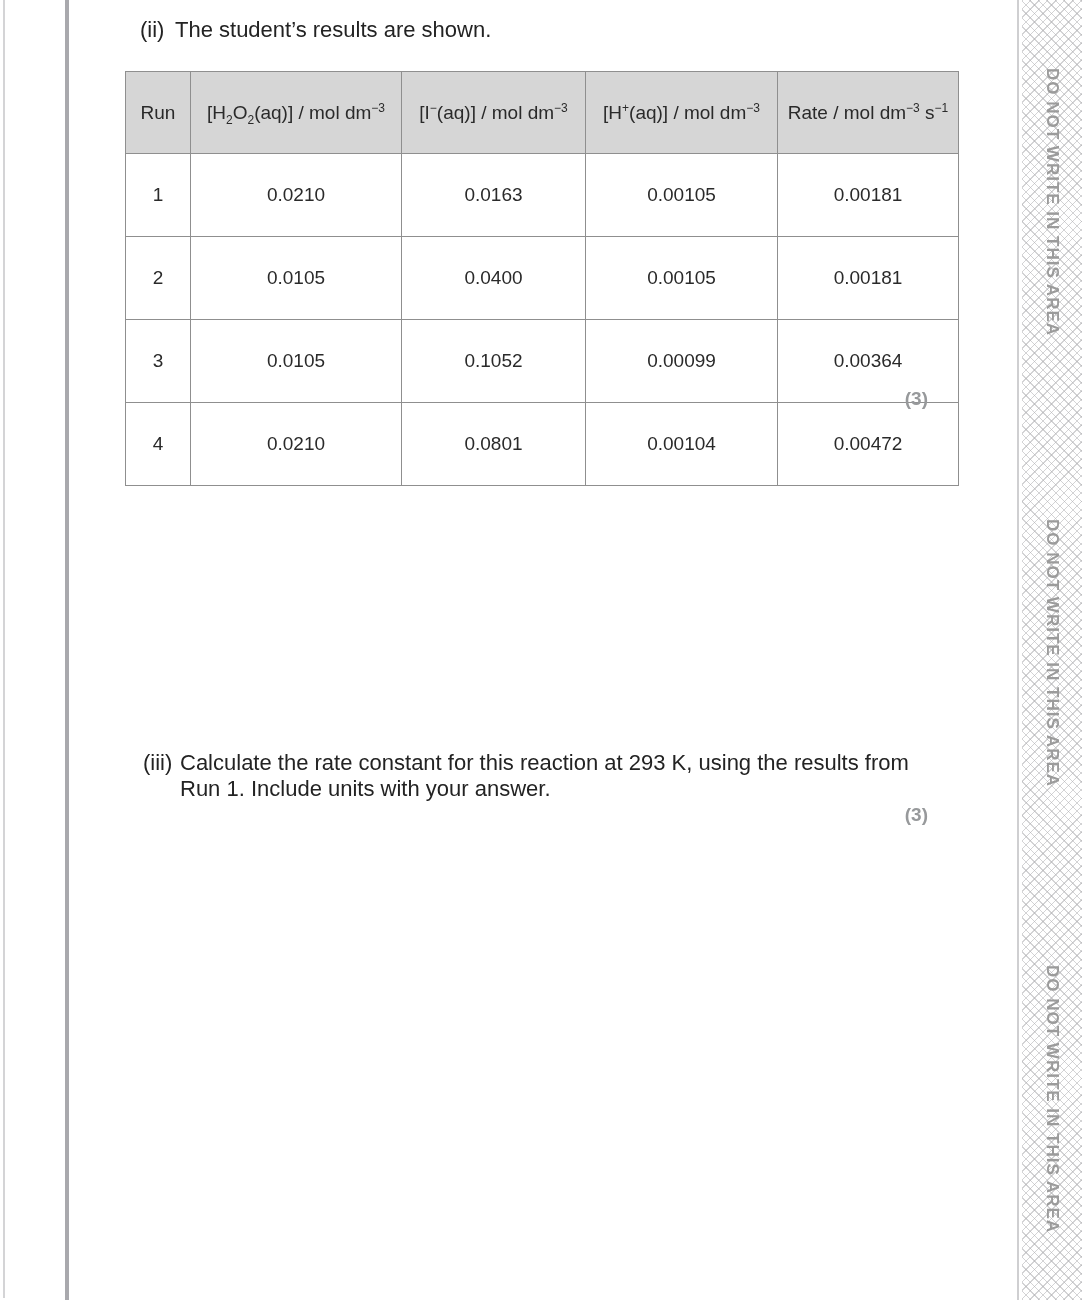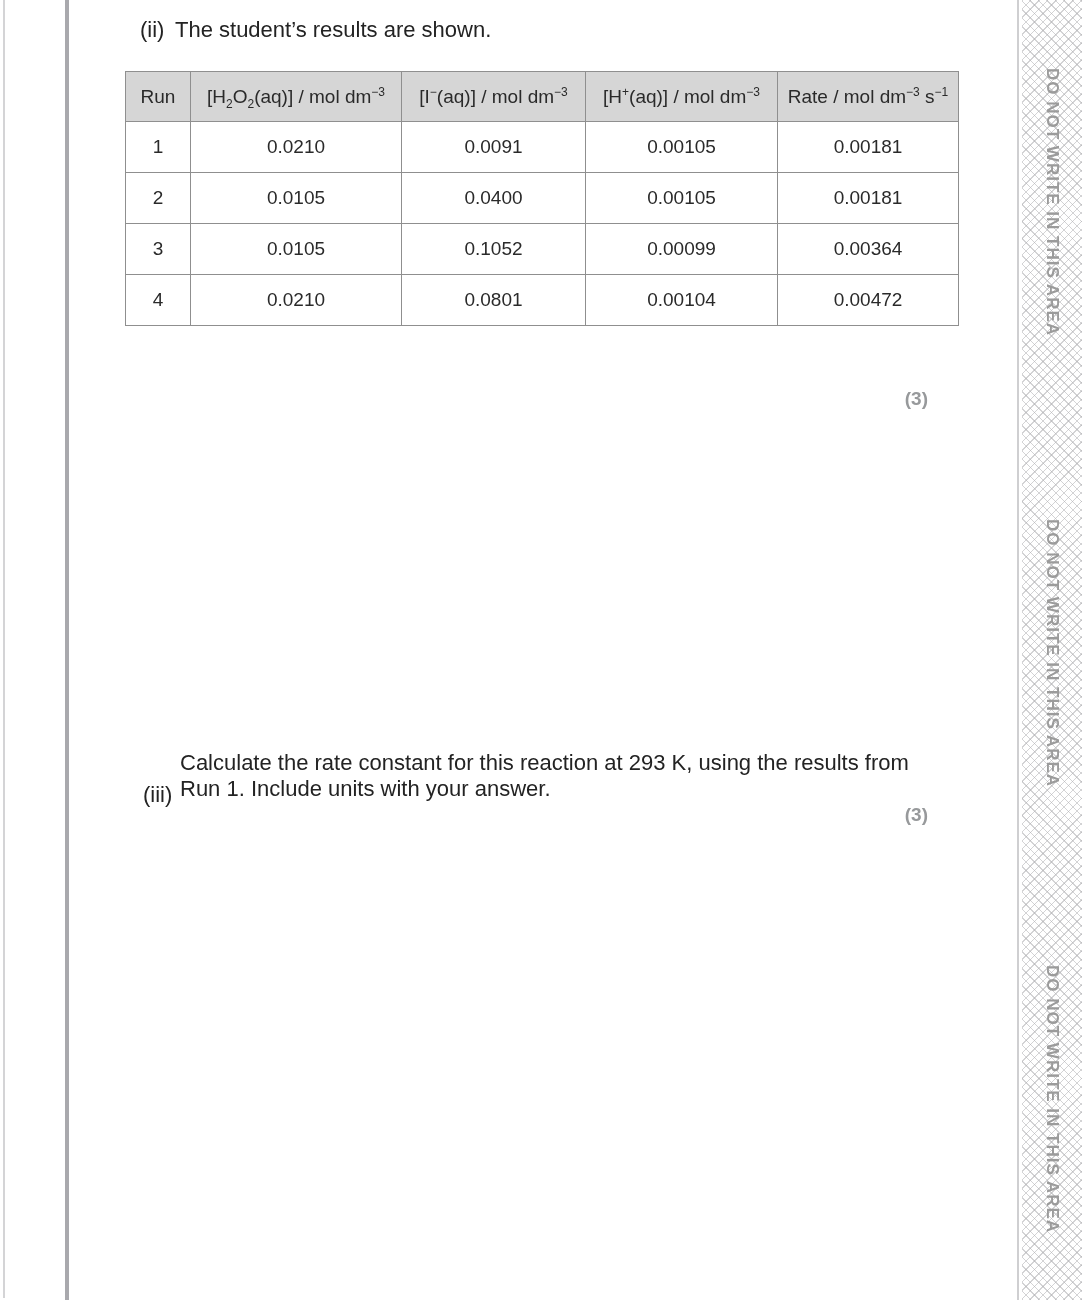--- a/index.html
+++ b/index.html
@@ -35,41 +35,41 @@
   }
   .strip-label.pos1 { top: 68px; }
   .strip-label.pos2 { top: 519px; }
   .strip-label.pos3 { top: 965px; }
 
   
   .q-row { position: absolute; display: flex; font-size: 22px; line-height: 25.5px; color: #232323; }
   .q-ii  { left: 140px; top: 17px; }
   .q-ii .q-marker { width: 35px; flex: 0 0 auto; }
   .q-iii { left: 143px; top: 750px; }
-  .q-iii .q-marker { width: 37px; flex: 0 0 auto; margin-top: 32px; }
+  .q-iii .q-marker { width: 37px; flex: 0 0 auto; }
 
   .deduce-line { position: absolute; left: 180px; top: 364px; font-size: 19px; color: #232323; }
 
   .marks {
     position: absolute; left: 700px; width: 228px; text-align: right;
     font-size: 19px; font-weight: bold; color: #97999b;
   }
   .marks.m1 { top: 388px; }
   .marks.m2 { top: 804px; }
 
   
   table.results {
     position: absolute; left: 125px; top: 71px;
     width: 833px; table-layout: fixed; border-collapse: collapse;
     font-size: 19px; color: #2a2a2a;
   }
   table.results th, table.results td {
     border: 1.6px solid #8f8f8f;
     text-align: center; vertical-align: middle;
-    padding: 0 4px;
+    padding: 16px 4px;
     font-weight: normal;
   }
   table.results th { background: #d6d6d6; height: 49px; }
   table.results td { height: 50px; background: #ffffff; }
   table.results sup { font-size: 12px; line-height: 0; }
   table.results sub { font-size: 12px; line-height: 0; }
 </style>
 </head>
 <body>
 
@@ -106,21 +106,21 @@
         <th><span>[H</span><sub>2</sub><span>O</span><sub>2</sub><span>(aq)] / mol dm</span><sup>−3</sup></th>
         <th><span>[I</span><sup>−</sup><span>(aq)] / mol dm</span><sup>−3</sup></th>
         <th><span>[H</span><sup>+</sup><span>(aq)] / mol dm</span><sup>−3</sup></th>
         <th><span>Rate / mol dm</span><sup>−3</sup><span> s</span><sup>−1</sup></th>
       </tr>
     </thead>
     <tbody>
       <tr>
         <td>1</td>
         <td>0.0210</td>
-        <td>0.0091</td>
+        <td>0.0163</td>
         <td>0.00105</td>
         <td>0.00181</td>
       </tr>
       <tr>
         <td>2</td>
         <td>0.0105</td>
         <td>0.0400</td>
         <td>0.00105</td>
         <td>0.00181</td>
       </tr>

